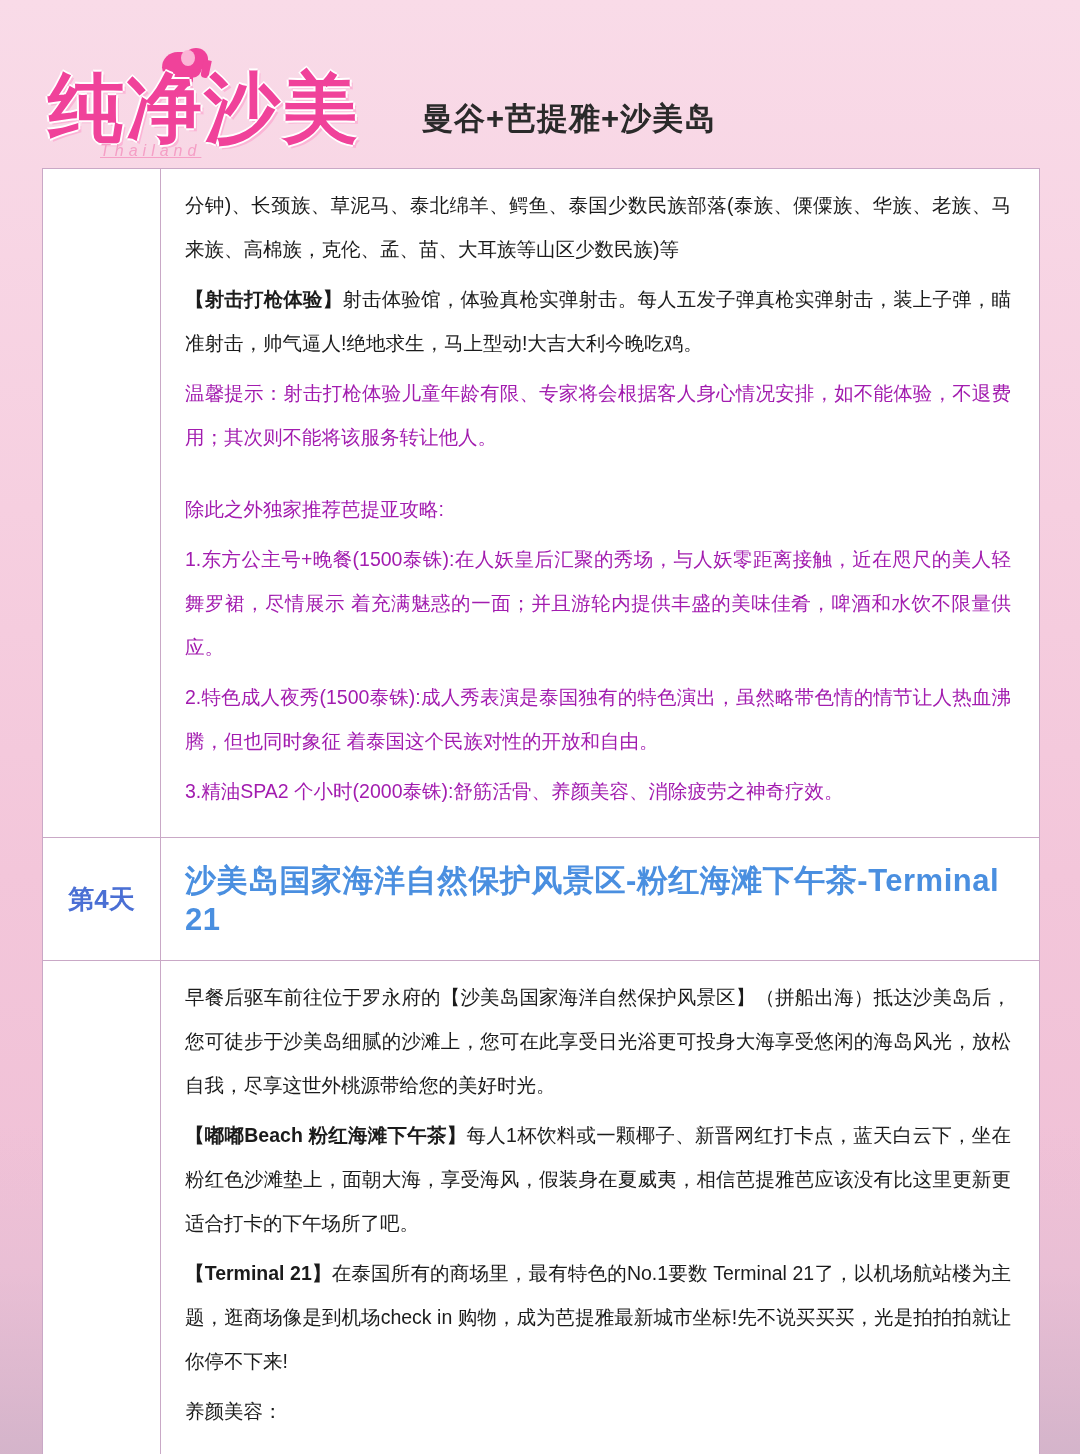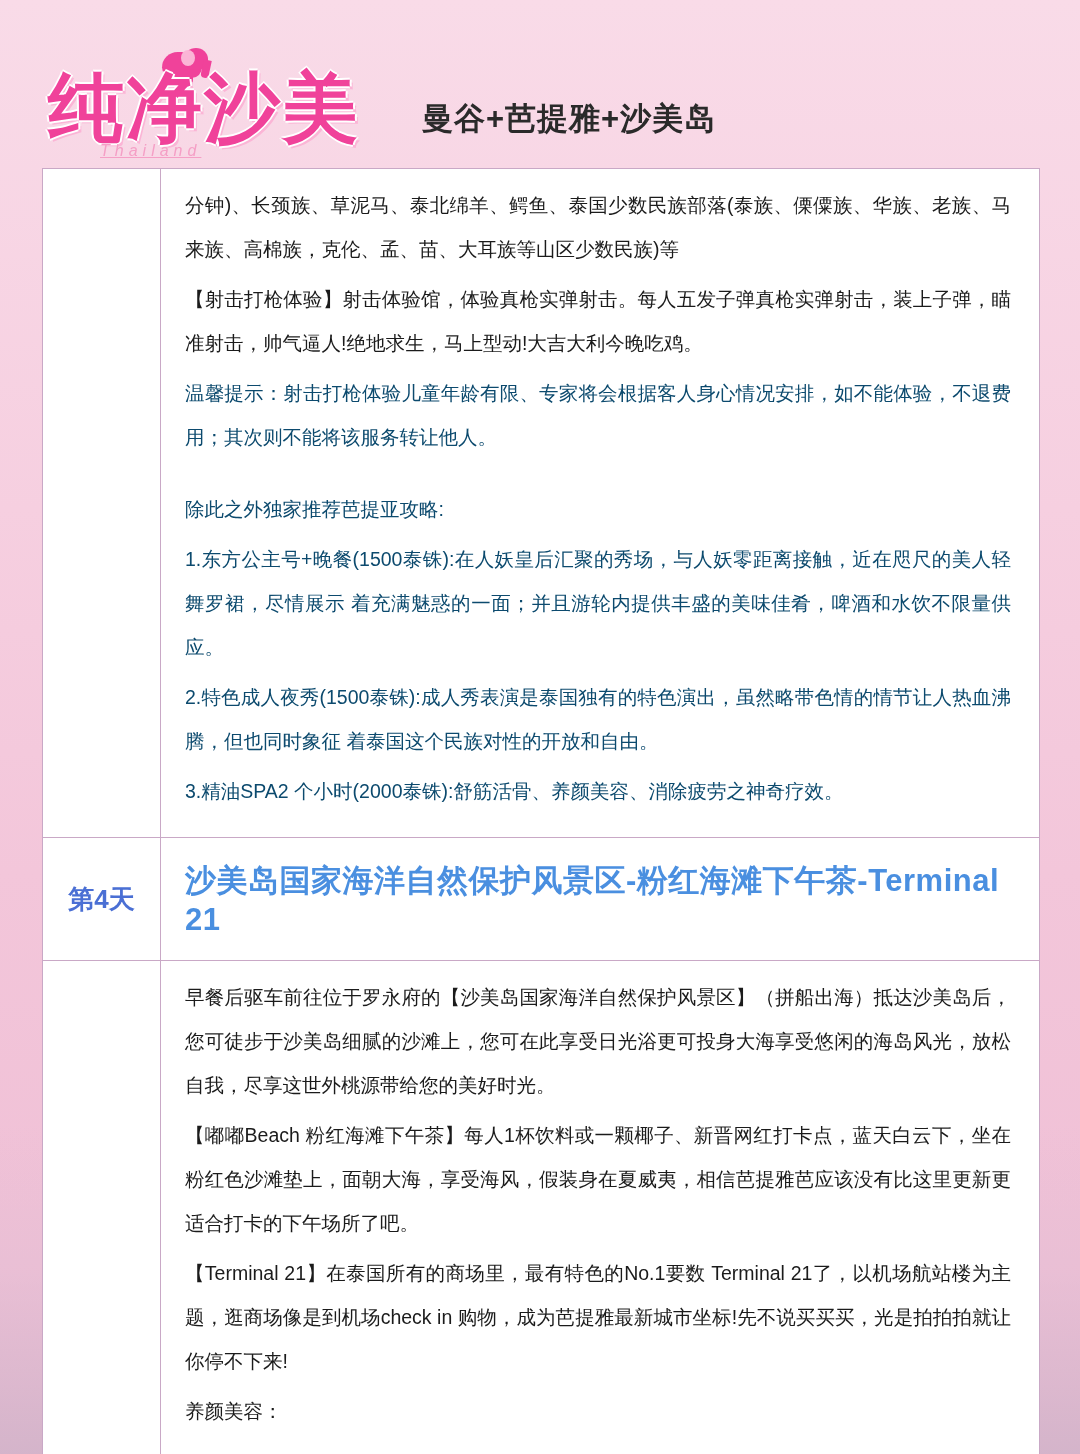--- a/index.html
+++ b/index.html
@@ -173,23 +173,23 @@
   }
 
   p.line {
     margin: 0 0 6px 0;
     font-size: 19.5px;
     line-height: 44px;
     color: #1b1b1b;
     text-align: justify;
   }
   p.blue {
-    color: #0c4a6e;
-  }
-  .b { font-weight: normal; }
+    color: #a21caf;
+  }
+  .b { font-weight: bold; }
   .meal-block {
     margin-top: 26px;
   }
   .meal-block p {
     margin: 0;
     font-size: 19.5px;
     line-height: 31px;
     color: #1b1b1b;
   }
   .spacer-sm { height: 22px; }

